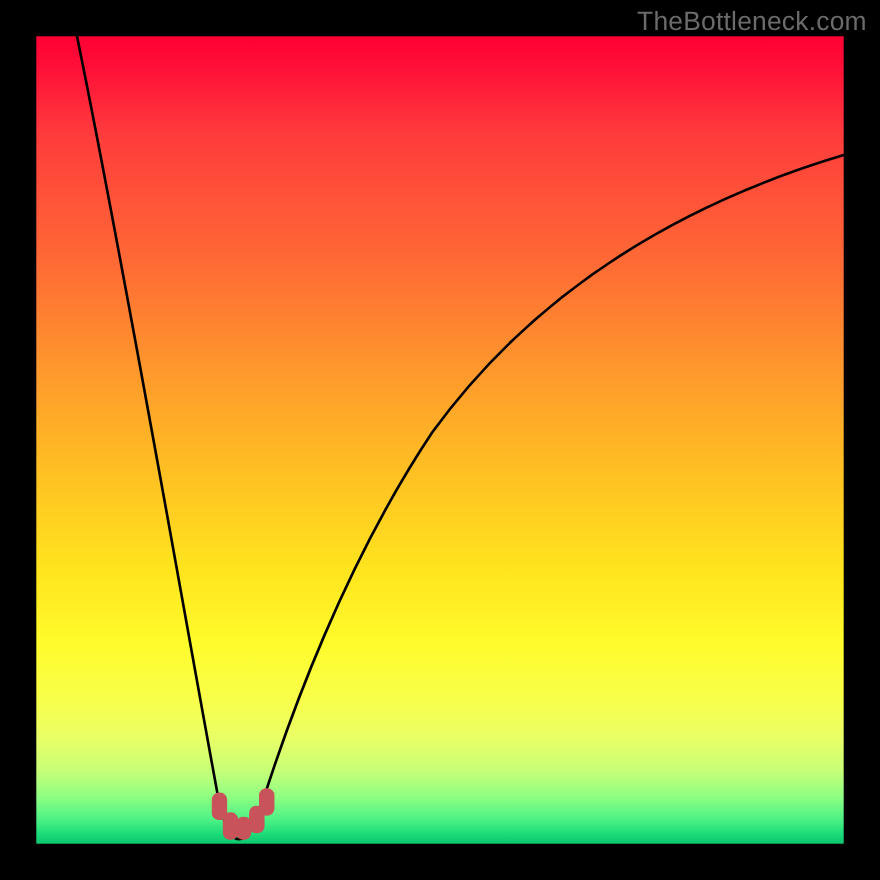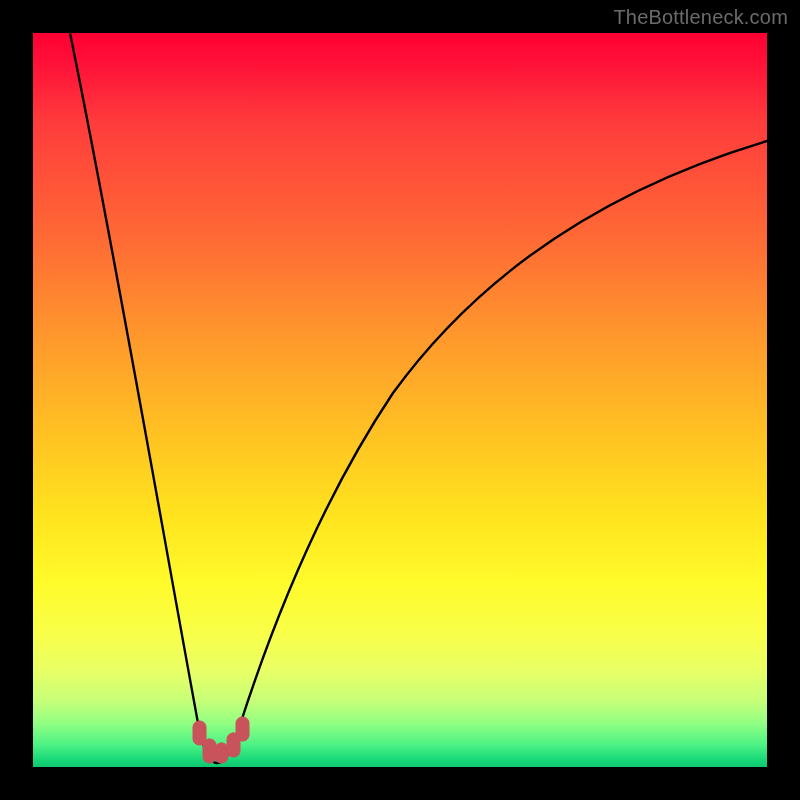--- a/index.html
+++ b/index.html
@@ -42,21 +42,21 @@
       #4cf285 97%,
       #18d878 99%,
       #0fc770 100%
     );
   }
   .watermark {
     position: absolute;
     top: 6px;
     right: 12px;
     color: #6b6b6b;
-    font-size: 20px;
+    font-size: 24px;
     font-weight: 500;
     letter-spacing: 0.2px;
     user-select: none;
   }
   svg.curve {
     position: absolute;
     left: 0;
     top: 0;
     width: 734px;
     height: 734px;

